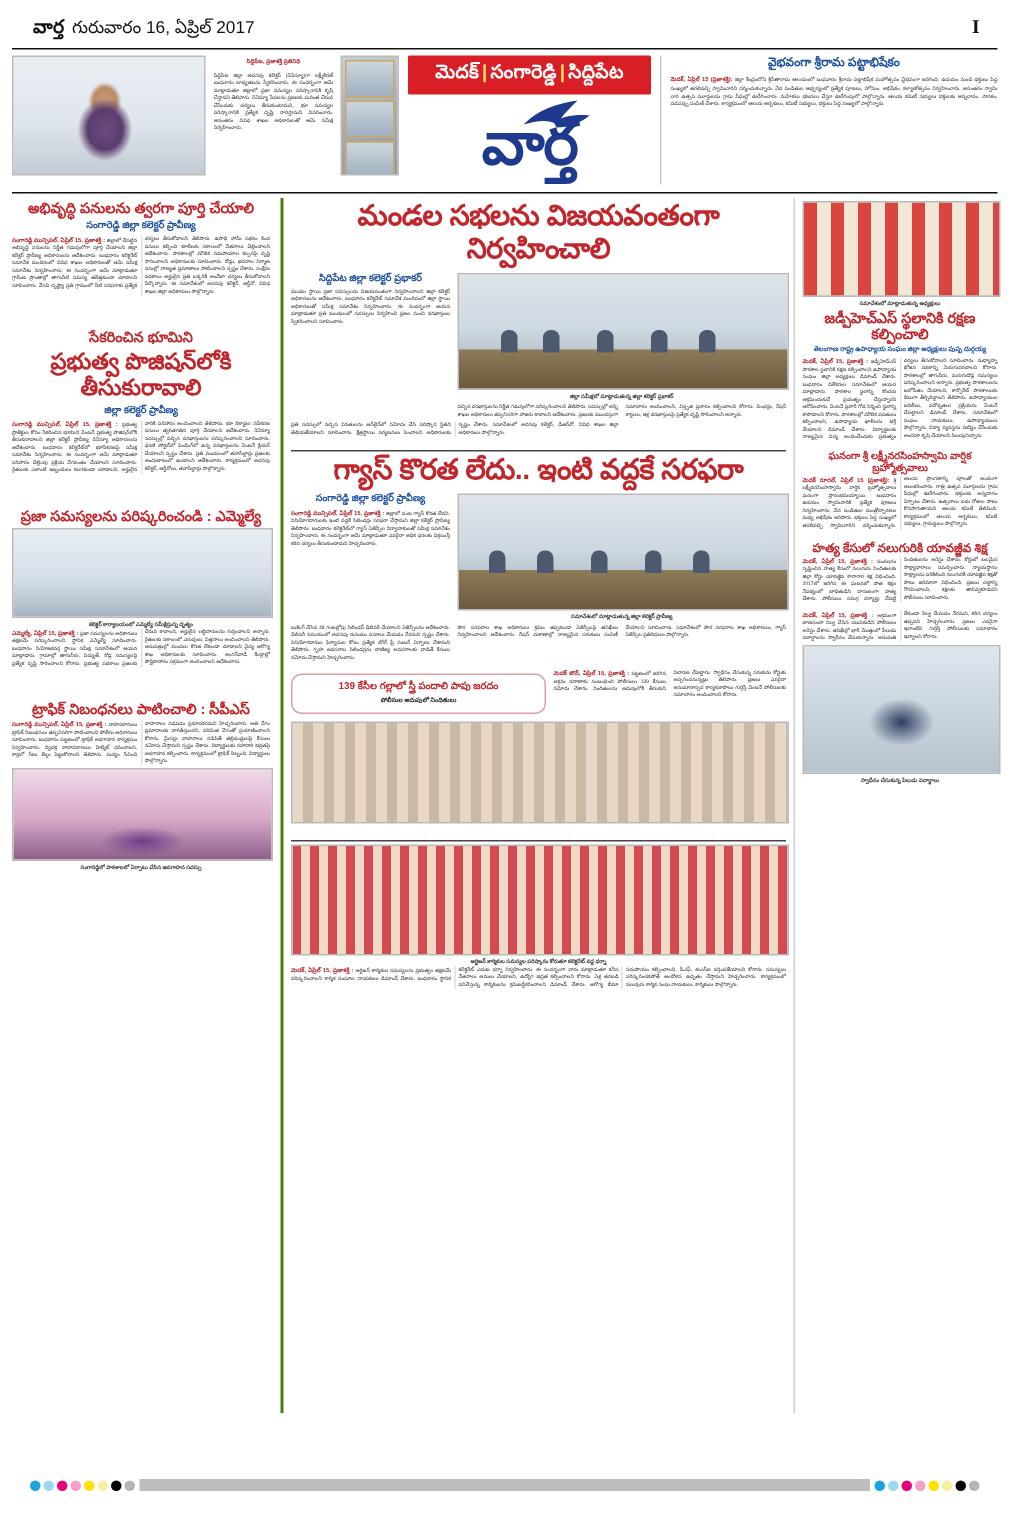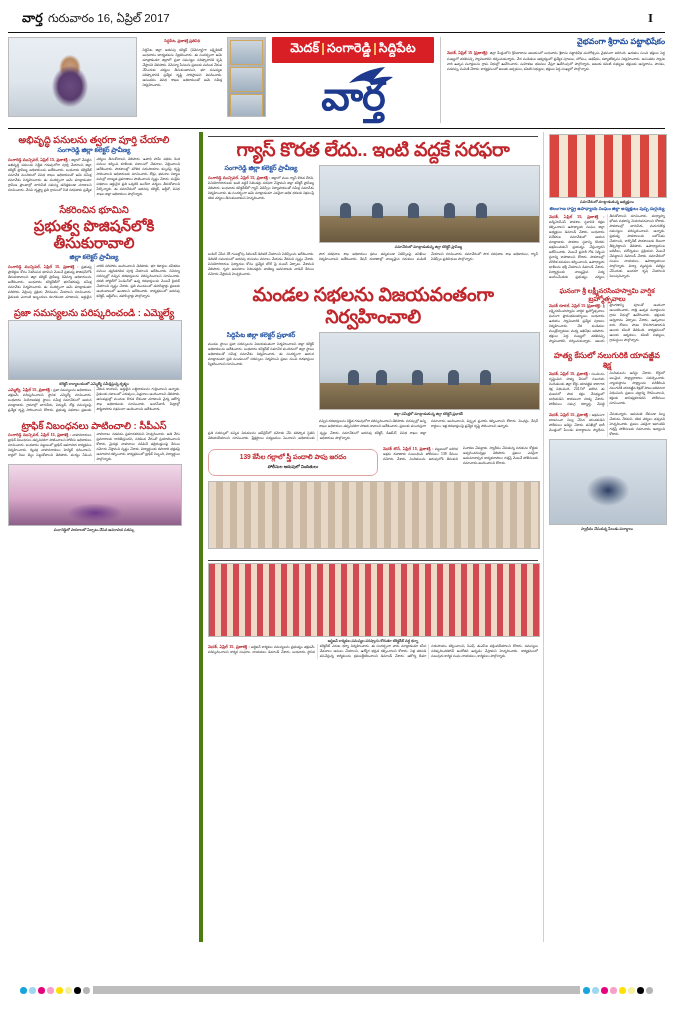--- a/index.html
+++ b/index.html
@@ -57,30 +57,30 @@
     padding:4px 0 5px;border-radius:1px;
   }
   .redbar .sep{color:#ffe06a;padding:0 2px;font-weight:bold;}
   .logo-area{position:relative;flex:1;display:flex;align-items:center;justify-content:center;min-height:60px;}
   .logoword{
     font-size:40px;font-weight:bold;color:#1e3a8f;line-height:1;
     letter-spacing:-1px;margin-top:6px;
   }
   .dove{position:absolute;top:2px;left:50%;transform:translateX(-8px);}
 
-  .mh-right h3{margin:0 0 3px;font-size:8px;color:#1d4fa0;text-align:right;font-weight:bold;}
+  .mh-right h3{margin:0 0 3px;font-size:8px;color:#1d4fa0;text-align:center;font-weight:bold;}
   .mh-right .body{font-size:3.4px;line-height:1.55;text-align:justify;color:#2f2f2f;}
   .mh-right .dateline-b{font-weight:bold;color:#b1242b;font-size:3.8px;}
 
   .rule-thick{border-top:1.8px solid #111;margin:3px 8px 0;}
 
   
   .cols{display:flex;margin:3px 8px 0;gap:5px;height:810px;}
   .col{display:flex;flex-direction:column;}
-  .col-left{width:172px;flex:0 0 172px;border-right:4px solid #4d7c0f;padding-right:19px;}
+  .col-left{width:172px;flex:0 0 172px;border-right:2px solid #4d7c0f;padding-right:7px;gap:16px;}
   .col-mid{width:330px;flex:0 0 330px;border-right:1px solid #cfcfcf;padding-right:5px;}
   .col-right{flex:1;}
 
   .art{margin-bottom:5px;}
   .art .hl{
     text-align:center;font-weight:bold;color:#c0272d;line-height:1.15;margin:2px 0 1px;
   }
   .hl-s{font-size:9.6px;}
   .hl-m{font-size:15px;}
   .hl-xl{font-size:19px;color:#c0272d;letter-spacing:-.3px;}
@@ -247,20 +247,46 @@
         </div>
         <div class="ph ph-stage"></div>
         <div class="cap">సంగారెడ్డిలో పాఠశాలలో ఏర్పాటు చేసిన అవగాహన సదస్సు</div>
       </div>
 
     </div>
 
     <div class="col col-mid">
 
       <div class="art">
+        <div class="hl hl-xl">మండల సభలను విజయవంతంగా నిర్వహించాలి</div>
+        <div style="display:flex;gap:5px;margin-top:2px;">
+          <div style="width:106px;">
+            <div class="sub">సిద్దిపేట జిల్లా కలెక్టర్ ప్రభాకర్</div>
+            <div class="txt">మండల స్థాయి ప్రజా సదస్సులను విజయవంతంగా నిర్వహించాలని జిల్లా కలెక్టర్ అధికారులను ఆదేశించారు. బుధవారం కలెక్టరేట్ సమావేశ మందిరంలో జిల్లా స్థాయి అధికారులతో సమీక్ష సమావేశం నిర్వహించారు. ఈ సందర్భంగా ఆయన మాట్లాడుతూ ప్రతి మండలంలో సదస్సులు నిర్వహించి ప్రజల నుంచి దరఖాస్తులు స్వీకరించాలని సూచించారు.</div>
+          </div>
+          <div style="flex:1;">
+            <div class="ph ph-meet">
+              <div class="tablebar"></div>
+              <div class="seat" style="left:28px;"></div>
+              <div class="seat" style="left:56px;"></div>
+              <div class="seat" style="left:92px;"></div>
+              <div class="seat" style="left:128px;"></div>
+              <div class="seat" style="left:160px;"></div>
+            </div>
+            <div class="cap">జిల్లా సమీక్షలో మాట్లాడుతున్న జిల్లా కలెక్టర్ ప్రభాకర్</div>
+          </div>
+        </div>
+        <div style="display:flex;gap:5px;margin-top:2px;">
+          <div style="width:106px;"></div>
+          <div class="txt" style="flex:1;column-count:2;column-gap:5px;">వచ్చిన దరఖాస్తులను నిర్ణీత గడువులోగా పరిష్కరించాలని తెలిపారు. సదస్సుల్లో అన్ని శాఖల అధికారులు తప్పనిసరిగా హాజరు కావాలని ఆదేశించారు. ప్రజలకు ముందస్తుగా సమాచారం అందించాలని, విస్తృత ప్రచారం కల్పించాలని కోరారు. పింఛన్లు, రేషన్ కార్డులు, ఇళ్ల దరఖాస్తులపై ప్రత్యేక దృష్టి సారించాలని అన్నారు.</div>
+        </div>
+        <div class="txt threecol" style="margin-top:2px;">ప్రతి సదస్సులో వచ్చిన వినతులను ఆన్‌లైన్‌లో నమోదు చేసి పరిష్కార స్థితిని తెలియజేయాలని సూచించారు. క్షేత్రస్థాయి పర్యటనలు పెంచాలని అధికారులకు స్పష్టం చేశారు. సమావేశంలో అదనపు కలెక్టర్, డీఆర్‌వో, వివిధ శాఖల జిల్లా అధికారులు పాల్గొన్నారు.</div>
+      </div>
+
+      <div class="art">
         <div class="midhl-rule"></div>
         <div class="hl hl-xl">గ్యాస్ కొరత లేదు.. ఇంటి వద్దకే సరఫరా</div>
         <div style="display:flex;gap:5px;margin-top:2px;">
           <div style="width:106px;">
             <div class="sub">సంగారెడ్డి జిల్లా కలెక్టర్ ప్రావీణ్య</div>
             <div class="txt">
               <span class="byl">సంగారెడ్డి మున్సిపల్, ఏప్రిల్ 15, ప్రజాశక్తి :</span>
               <span>జిల్లాలో వంట గ్యాస్ కొరత లేదని, వినియోగదారులకు ఇంటి వద్దకే సిలిండర్లు సరఫరా చేస్తామని జిల్లా కలెక్టర్ ప్రావీణ్య తెలిపారు. బుధవారం కలెక్టరేట్‌లో గ్యాస్ ఏజెన్సీల నిర్వాహకులతో సమీక్ష సమావేశం నిర్వహించారు. ఈ సందర్భంగా ఆమె మాట్లాడుతూ ఎవరైనా అధిక ధరలకు విక్రయిస్తే కఠిన చర్యలు తీసుకుంటామని హెచ్చరించారు.</span>
             </div>
           </div>
@@ -278,46 +304,20 @@
         </div>
         <div style="display:flex;gap:5px;margin-top:2px;">
           <div style="width:106px;">
             <div class="txt">బుకింగ్ చేసిన 48 గంటల్లోపు సిలిండర్ డెలివరీ చేయాలని ఏజెన్సీలను ఆదేశించారు. డెలివరీ సమయంలో అదనపు రుసుము వసూలు చేయడం నేరమని స్పష్టం చేశారు. వినియోగదారుల ఫిర్యాదుల కోసం ప్రత్యేక టోల్ ఫ్రీ నంబర్ ఏర్పాటు చేశామని తెలిపారు. గృహ అవసరాల సిలిండర్లను వాణిజ్య అవసరాలకు వాడితే కేసులు నమోదు చేస్తామని హెచ్చరించారు.</div>
           </div>
           <div class="txt" style="flex:1;column-count:2;column-gap:5px;">పౌర సరఫరాల శాఖ అధికారులు క్రమం తప్పకుండా ఏజెన్సీలపై తనిఖీలు నిర్వహించాలని ఆదేశించారు. రేషన్ దుకాణాల్లో నాణ్యమైన సరుకులు పంపిణీ చేయాలని సూచించారు. సమావేశంలో పౌర సరఫరాల శాఖ అధికారులు, గ్యాస్ ఏజెన్సీల ప్రతినిధులు పాల్గొన్నారు.</div>
         </div>
       </div>
 
       <div class="art">
-        <div class="hl hl-xl">మండల సభలను విజయవంతంగా నిర్వహించాలి</div>
-        <div style="display:flex;gap:5px;margin-top:2px;">
-          <div style="width:106px;">
-            <div class="sub">సిద్దిపేట జిల్లా కలెక్టర్ ప్రభాకర్</div>
-            <div class="txt">మండల స్థాయి ప్రజా సదస్సులను విజయవంతంగా నిర్వహించాలని జిల్లా కలెక్టర్ అధికారులను ఆదేశించారు. బుధవారం కలెక్టరేట్ సమావేశ మందిరంలో జిల్లా స్థాయి అధికారులతో సమీక్ష సమావేశం నిర్వహించారు. ఈ సందర్భంగా ఆయన మాట్లాడుతూ ప్రతి మండలంలో సదస్సులు నిర్వహించి ప్రజల నుంచి దరఖాస్తులు స్వీకరించాలని సూచించారు.</div>
-          </div>
-          <div style="flex:1;">
-            <div class="ph ph-meet">
-              <div class="tablebar"></div>
-              <div class="seat" style="left:28px;"></div>
-              <div class="seat" style="left:56px;"></div>
-              <div class="seat" style="left:92px;"></div>
-              <div class="seat" style="left:128px;"></div>
-              <div class="seat" style="left:160px;"></div>
-            </div>
-            <div class="cap">జిల్లా సమీక్షలో మాట్లాడుతున్న జిల్లా కలెక్టర్ ప్రభాకర్</div>
-          </div>
-        </div>
-        <div style="display:flex;gap:5px;margin-top:2px;">
-          <div style="width:106px;"></div>
-          <div class="txt" style="flex:1;column-count:2;column-gap:5px;">వచ్చిన దరఖాస్తులను నిర్ణీత గడువులోగా పరిష్కరించాలని తెలిపారు. సదస్సుల్లో అన్ని శాఖల అధికారులు తప్పనిసరిగా హాజరు కావాలని ఆదేశించారు. ప్రజలకు ముందస్తుగా సమాచారం అందించాలని, విస్తృత ప్రచారం కల్పించాలని కోరారు. పింఛన్లు, రేషన్ కార్డులు, ఇళ్ల దరఖాస్తులపై ప్రత్యేక దృష్టి సారించాలని అన్నారు.</div>
-        </div>
-        <div class="txt threecol" style="margin-top:2px;">ప్రతి సదస్సులో వచ్చిన వినతులను ఆన్‌లైన్‌లో నమోదు చేసి పరిష్కార స్థితిని తెలియజేయాలని సూచించారు. క్షేత్రస్థాయి పర్యటనలు పెంచాలని అధికారులకు స్పష్టం చేశారు. సమావేశంలో అదనపు కలెక్టర్, డీఆర్‌వో, వివిధ శాఖల జిల్లా అధికారులు పాల్గొన్నారు.</div>
-      </div>
-
-      <div class="art">
         <div style="display:flex;gap:5px;">
           <div style="width:170px;">
             <div class="boxart">
               <div class="bh">139 కేసీల గల్లాలో స్త్రీ పందాలి పాపు జరదం</div>
               <div class="sub sub-dark" style="font-size:4.2px;">పోలీసుల అదుపులో నిందితులు</div>
             </div>
           </div>
           <div class="txt" style="flex:1;column-count:2;column-gap:5px;">
             <span class="byl">మెదక్ టౌన్, ఏప్రిల్ 15, ప్రజాశక్తి :</span>
             <span>పట్టణంలో జరిగిన అక్రమ రవాణాకు సంబంధించి పోలీసులు 139 కేసులు నమోదు చేశారు. నిందితులను అదుపులోకి తీసుకుని విచారణ చేపట్టారు. స్వాధీనం చేసుకున్న సరుకును కోర్టుకు అప్పగించనున్నట్లు తెలిపారు. ప్రజలు ఎవరైనా అనుమానాస్పద కార్యకలాపాలు గుర్తిస్తే వెంటనే పోలీసులకు సమాచారం అందించాలని కోరారు.</span>
@@ -336,20 +336,21 @@
         </div>
       </div>
 
     </div>
 
     <div class="col col-right">
 
       <div class="art">
         <div class="ph ph-banner"></div>
         <div class="cap">సమావేశంలో మాట్లాడుతున్న అధ్యక్షులు</div>
+        <div class="hl hl-s">జడ్పీహెచ్ఎస్ స్థలానికి రక్షణ కల్పించాలి</div>
         <div class="sub" style="font-size:4.4px;">తెలంగాణ రాష్ట్ర ఉపాధ్యాయ సంఘం జిల్లా అధ్యక్షులు పుష్ప దుర్గయ్య</div>
         <div class="txt twocol">
           <span class="byl">మెదక్, ఏప్రిల్ 15, ప్రజాశక్తి :</span>
           <span>జడ్పీహెచ్ఎస్ పాఠశాల స్థలానికి రక్షణ కల్పించాలని ఉపాధ్యాయ సంఘం జిల్లా అధ్యక్షులు డిమాండ్ చేశారు. బుధవారం విలేకరుల సమావేశంలో ఆయన మాట్లాడారు. పాఠశాల స్థలాన్ని కొందరు ఆక్రమించుకునే ప్రయత్నం చేస్తున్నారని ఆరోపించారు. వెంటనే ప్రహరీ గోడ నిర్మించి స్థలాన్ని కాపాడాలని కోరారు. పాఠశాలల్లో మౌలిక వసతులు కల్పించాలని, ఉపాధ్యాయ ఖాళీలను భర్తీ చేయాలని డిమాండ్ చేశారు. విద్యార్థులకు నాణ్యమైన విద్య అందించేందుకు ప్రభుత్వం చర్యలు తీసుకోవాలని సూచించారు. మధ్యాహ్న భోజన పథకాన్ని మెరుగుపరచాలని కోరారు. పాఠశాలల్లో తాగునీరు, మరుగుదొడ్ల సమస్యలు పరిష్కరించాలని అన్నారు. ప్రభుత్వ పాఠశాలలను బలోపేతం చేయాలని, కార్పొరేట్ పాఠశాలలకు దీటుగా తీర్చిదిద్దాలని తెలిపారు. ఉపాధ్యాయుల బదిలీలు, పదోన్నతుల ప్రక్రియను వెంటనే చేపట్టాలని డిమాండ్ చేశారు. సమావేశంలో సంఘం నాయకులు, ఉపాధ్యాయులు పాల్గొన్నారు. విద్యా వ్యవస్థను పటిష్టం చేసేందుకు అందరూ కృషి చేయాలని పిలుపునిచ్చారు.</span>
         </div>
       </div>
 
       <div class="art">
         <div class="hl hl-s hl-blue" style="font-size:6.6px;">ఘనంగా శ్రీ లక్ష్మీనరసింహస్వామి వార్షిక బ్రహ్మోత్సవాలు</div>
         <div class="txt twocol">

